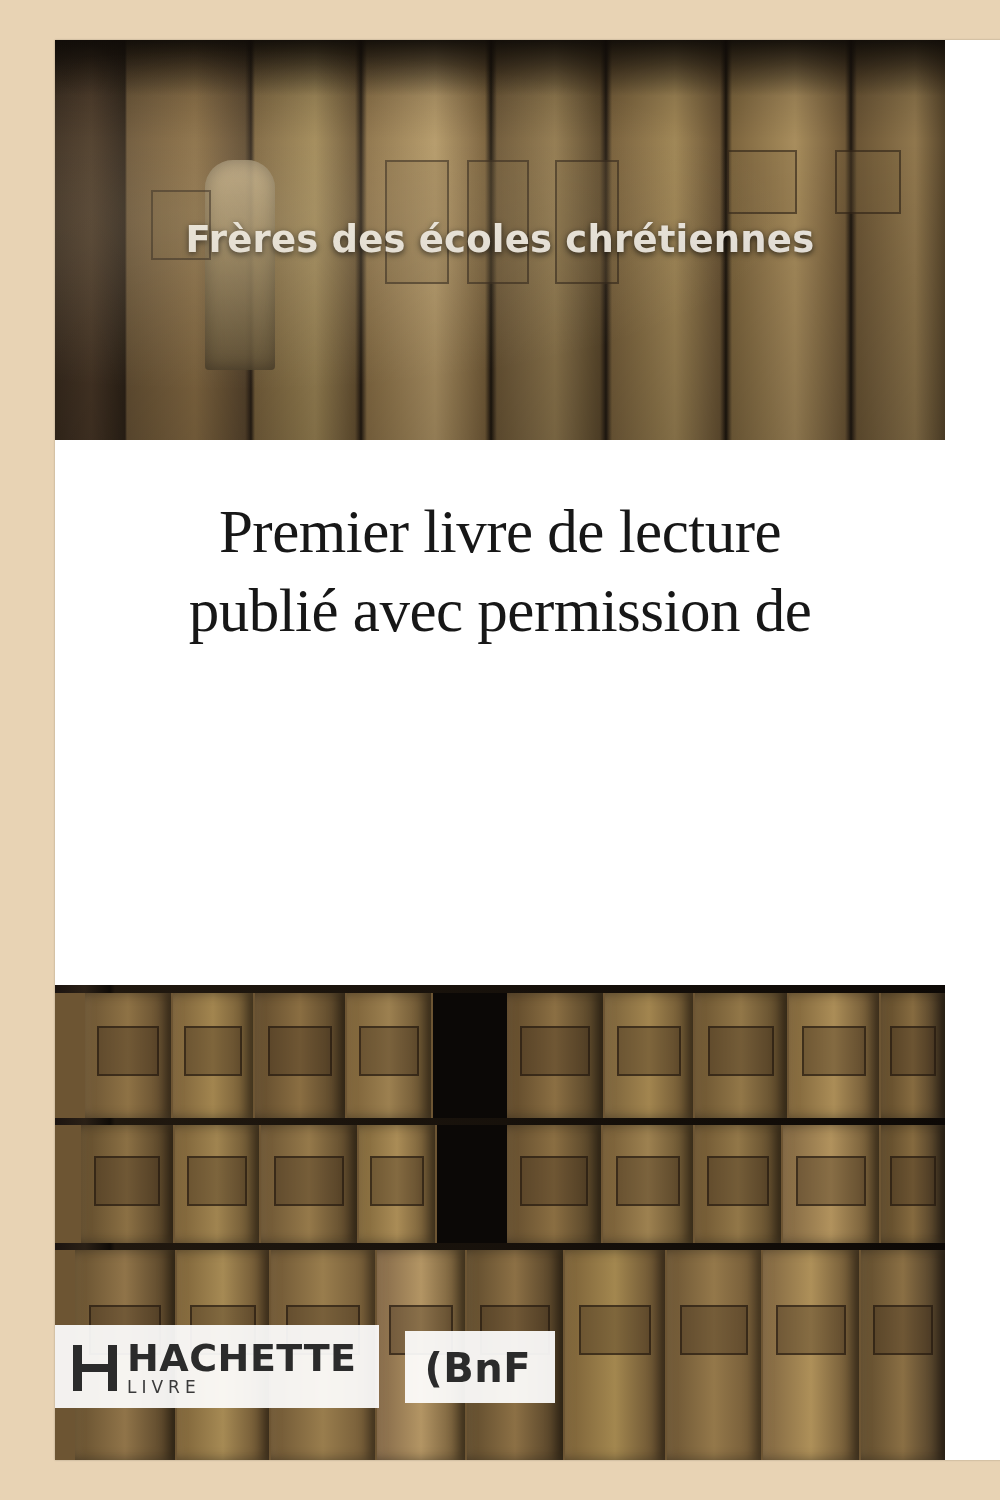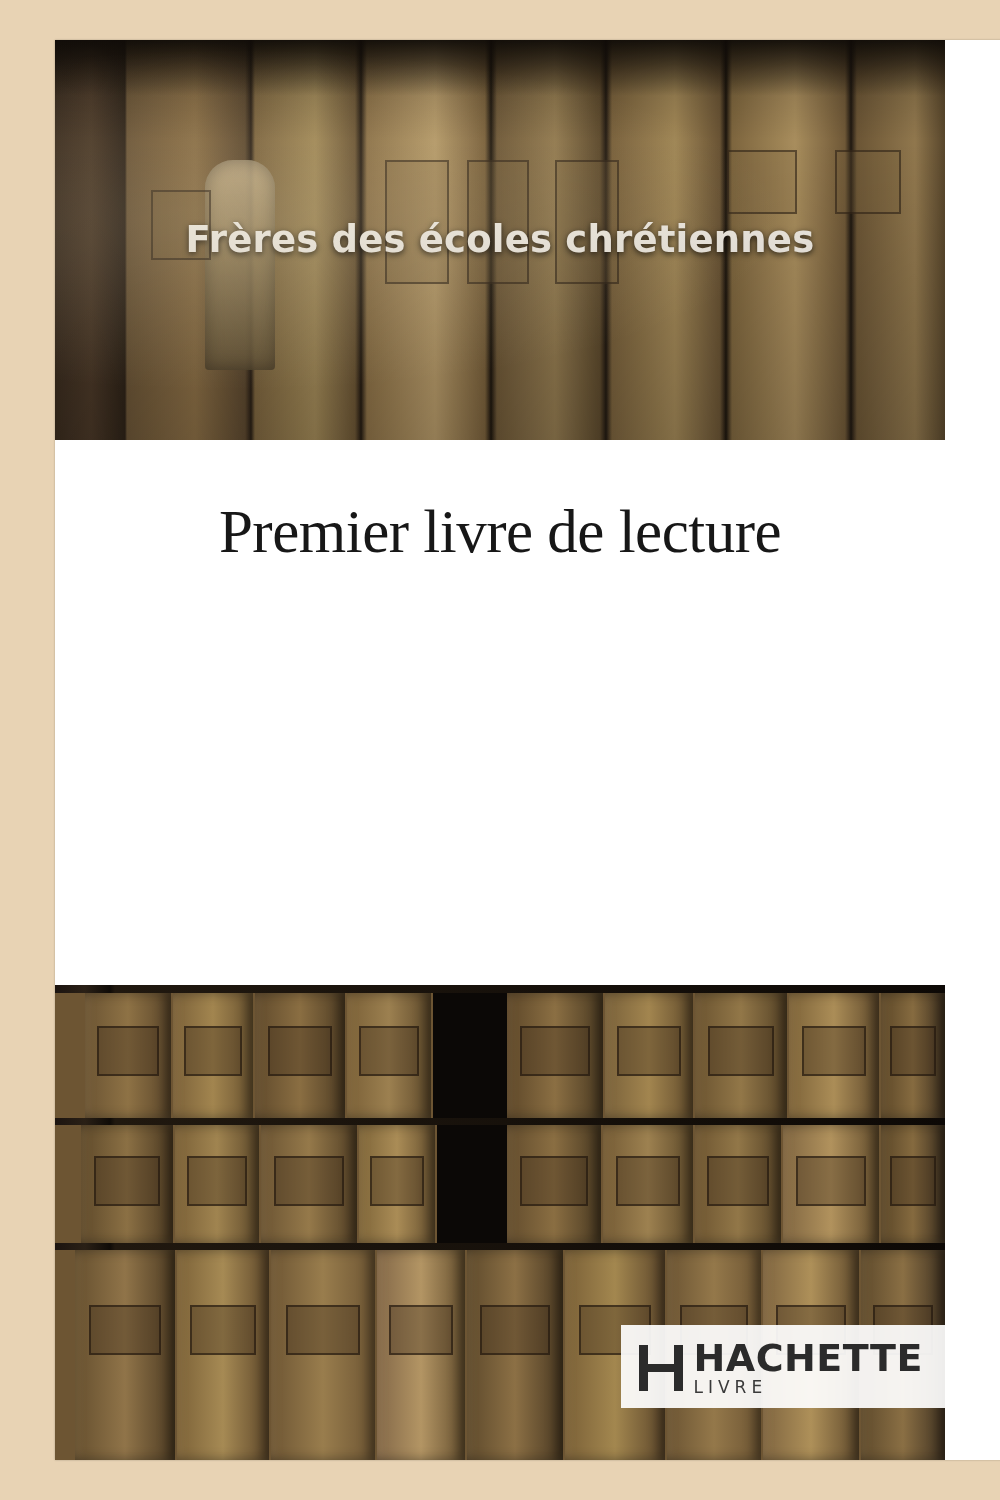--- a/index.html
+++ b/index.html
@@ -161,21 +161,21 @@
     letter-spacing: -0.5px;
   }
 
   
   .logos {
     position: absolute;
     left: 0;
     bottom: 52px;
     width: 890px;
     display: flex;
-    justify-content: flex-end;
+    justify-content: flex-start;
     align-items: center;
     gap: 26px;
   }
   .logo-hachette {
     display: flex;
     align-items: center;
     gap: 10px;
     background: rgba(255,255,255,0.92);
     padding: 14px 22px 12px 18px;
   }
@@ -240,20 +240,21 @@
       <div class="spine-label" style="left:672px; top:110px; width:66px;  height:60px;"></div>
       <div class="spine-label" style="left:780px; top:110px; width:62px;  height:60px;"></div>
 
       <div class="author">Frères des écoles chrétiennes</div>
     </div>
 
     <div class="white-area"></div>
 
     <div class="title">
       <div>Premier livre de lecture</div>
+      <div>publié avec permission de</div>
     </div>
 
     <div class="band band-bottom">
 
       <div class="shelf-row" style="top:8px; height:125px;">
         <div class="shelf-book" style="left:30px;  width:86px;  background:linear-gradient(90deg,#6b5433,#8e7245,#5b462a);">
             <div class="plate"></div>
           </div>
         <div class="shelf-book" style="left:118px; width:80px;  background:linear-gradient(90deg,#7b6139,#a2854f,#6a5330);">
             <div class="plate"></div>
@@ -346,17 +347,18 @@
       <div class="logos">
         <div class="logo-hachette">
           <div class="logo-h-mark">
             <div class="logo-h-bar2"></div>
           </div>
           <div class="logo-h-text">
             <span class="big">HACHETTE</span>
             <span class="small">LIVRE</span>
           </div>
         </div>
+        <div class="logo-bnf">(BnF</div>
       </div>
 
     </div>
   </div>
 </div>
 
 </body></html>

